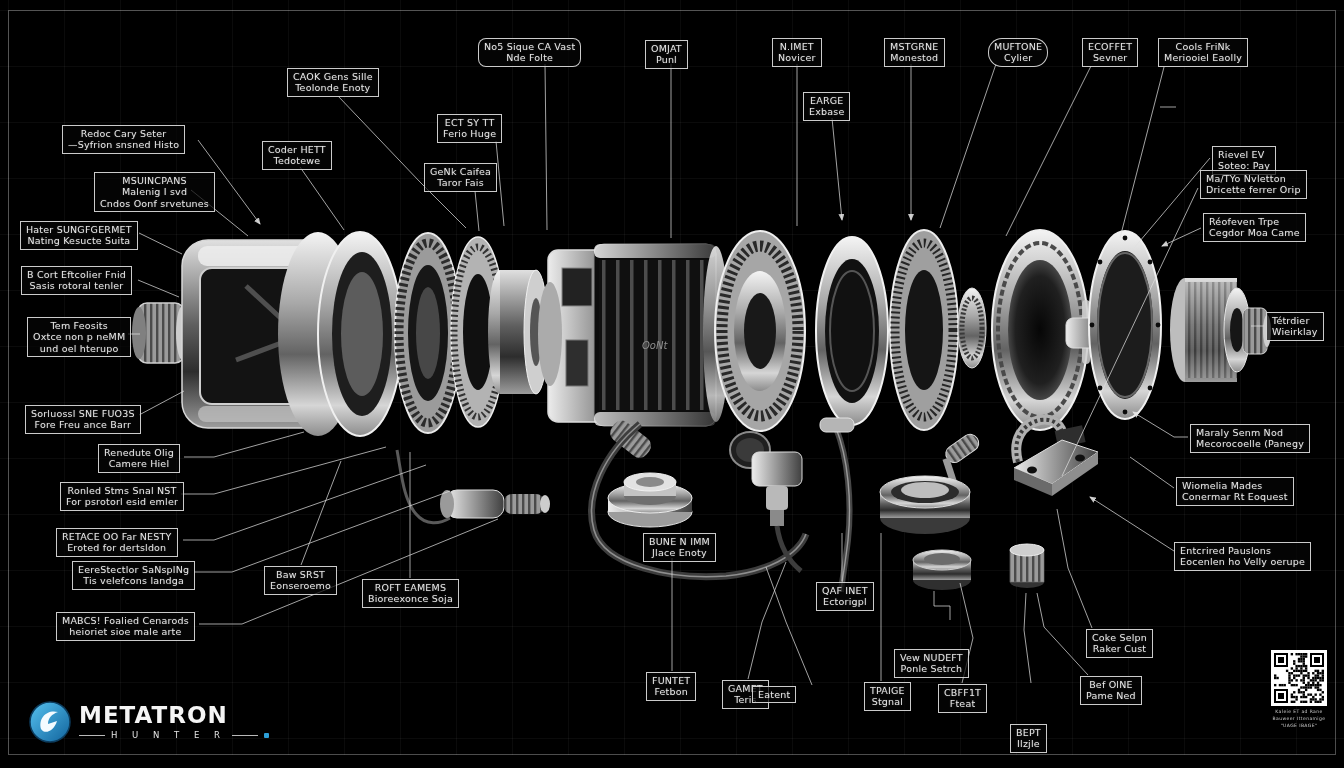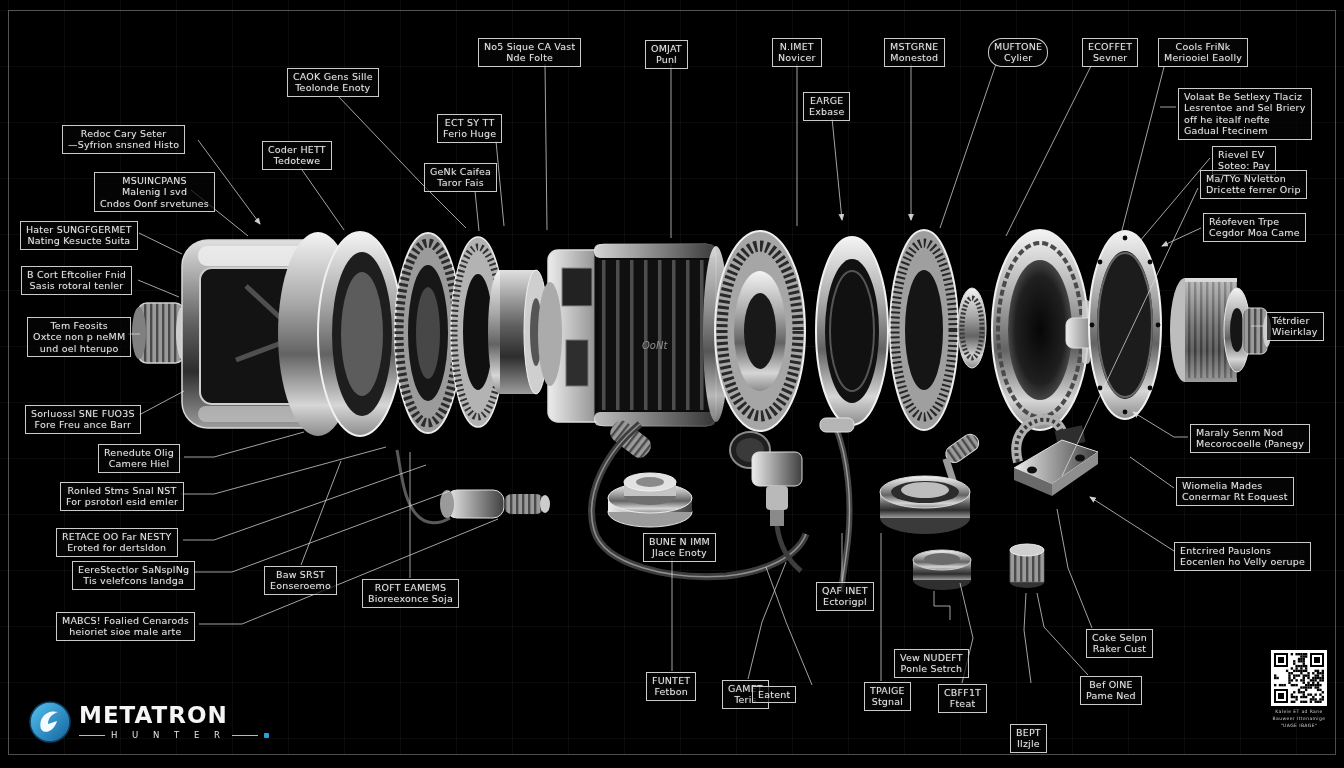--- a/index.html
+++ b/index.html
@@ -320,40 +320,36 @@
     <polyline points="1088,675 1044,627 1037,593"></polyline>
     <polyline points="1174,551 1090,497" marker-end="url(#arrowhead)"></polyline>
     <polyline points="1174,488 1130,457"></polyline>
     <polyline points="1188,437 1174,437 1133,412" marker-end="url(#arrowhead)"></polyline>
     <polyline points="1264,326 1251,326"></polyline>
   </svg>
 
 <div id="callout-layer">
     <div class="callout" style="left: 287px; top: 68px;">CAOK Gens Sille
 Teolonde Enoty</div>
-    <div class="callout" style="left: 478px; top: 38px;">No5 Sique CA Vast
+    <div class="callout" style="left: 478px; top: 38px; border-radius: 8px;">No5 Sique CA Vast
 Nde Folte</div>
     <div class="callout" style="left: 645px; top: 40px;">OMJAT
 Punl</div>
     <div class="callout" style="left: 772px; top: 38px;">N.IMET
 Novicer</div>
     <div class="callout" style="left: 884px; top: 38px;">MSTGRNE
 Monestod</div>
     <div class="callout" style="left: 988px; top: 38px; border-radius: 14px;">MUFTONE
 Cylier</div>
     <div class="callout" style="left: 1082px; top: 38px;">ECOFFET
 Sevner</div>
     <div class="callout" style="left: 1158px; top: 38px;">Cools FriNk
 Meriooiel Eaolly</div>
     <div class="callout" style="left: 803px; top: 92px;">EARGE
 Exbase</div>
-    <div class="callout left" style="left: 1178px; top: 88px;">Volaat Be Setlexy Tlaciz
-Lesrentoe and Sel Briery
-off he itealf nefte
-Gadual Ftecinem</div>
     <div class="callout left" style="left: 1212px; top: 146px;">Rievel EV
 Soteo: Pay</div>
     <div class="callout left" style="left: 1200px; top: 170px;">Ma/TYo Nvletton
 Dricette ferrer Orip</div>
     <div class="callout left" style="left: 1203px; top: 213px;">Réofeven Trpe
 Cegdor Moa Came</div>
     <div class="callout" style="left: 262px; top: 141px;">Coder HETT
 Tedotewe</div>
     <div class="callout" style="left: 437px; top: 114px;">ECT SY TT
 Ferio Huge</div>

